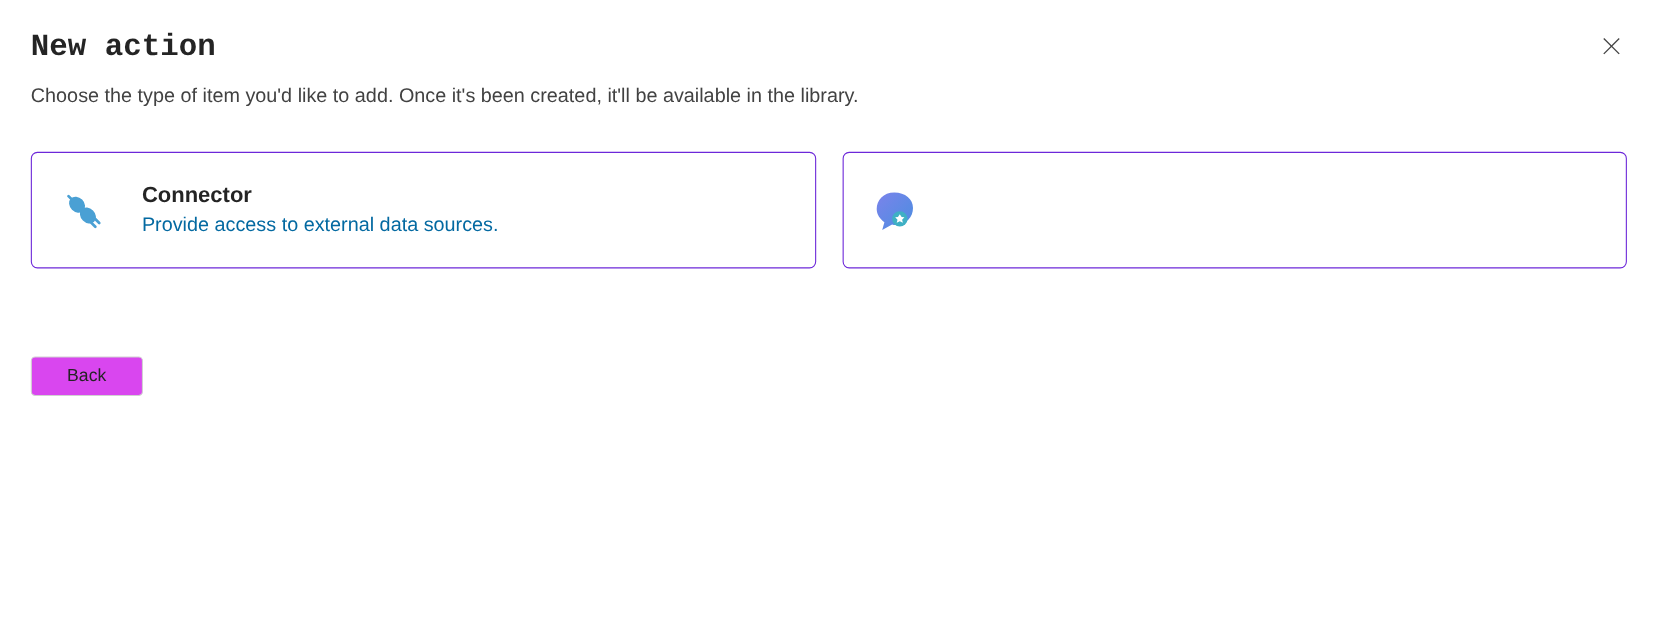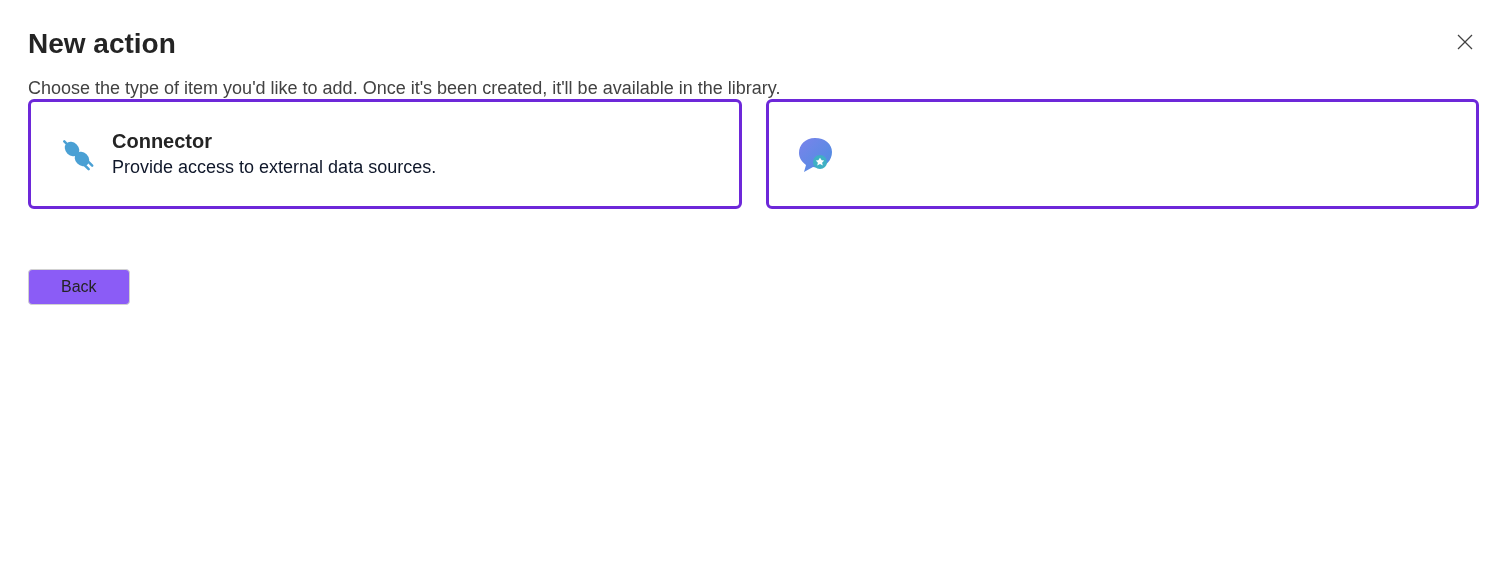--- a/index.html
+++ b/index.html
@@ -11,20 +11,21 @@
       font-family: "Segoe UI", -apple-system, BlinkMacSystemFont, sans-serif;
       background: #ffffff;
       color: #242424;
       padding: 28px;
       width: 1507px;
     }
     .header-row {
       display: flex;
       justify-content: space-between;
       align-items: flex-start;
+      font-family: Liberation Mono, monospace;
     }
     .page-title {
       font-size: 28px;
       font-weight: 600;
       color: #242424;
       margin-bottom: 18px;
     }
     .close-btn {
       background: none;
       border: none;
@@ -35,34 +36,35 @@
       align-items: center;
       justify-content: center;
     }
     .close-btn svg {
       width: 20px;
       height: 20px;
     }
     .subtitle {
       font-size: 18px;
       color: #424242;
+      margin-bottom: 40px;
     }
     .card-grid {
       display: grid;
       grid-template-columns: 1fr 1fr;
       gap: 24px;
       margin-bottom: 60px;
     }
     .card {
-      border: 3px solid #6d28d9;
+      border: 1px solid #6d28d9;
       border-radius: 6px;
       padding: 28px 24px;
       display: flex;
       align-items: center;
-      gap: 13px;
+      gap: 32px;
       cursor: pointer;
       background: #ffffff;
     }
     .card-icon {
       width: 44px;
       height: 44px;
       flex-shrink: 0;
       display: flex;
       align-items: center;
       justify-content: center;
@@ -77,41 +79,42 @@
       align-items: center;
       gap: 8px;
     }
     .card-title {
       font-size: 20px;
       font-weight: 600;
       color: #242424;
     }
     .card-desc {
       font-size: 18px;
-      color: #0f172a;
+      color: #0369a1;
     }
     .external-badge {
       width: 18px;
       height: 18px;
       display: inline-flex;
       align-items: center;
       justify-content: center;
     }
     .footer {
       display: flex;
     }
     .back-btn {
       border: 1px solid #d1d1d1;
-      background: #8b5cf6;
+      background: #d946ef;
       border-radius: 4px;
       padding: 8px 32px;
       font-size: 16px;
       font-family: inherit;
       cursor: pointer;
       color: #242424;
+      margin-top: 20px;
     }
   </style>
 </head>
 <body>
 
 <div class="header-row">
   <h1 class="page-title">New action</h1>
   <button class="close-btn">
     <span>
       <svg viewBox="0 0 20 20" fill="none" stroke="currentColor" stroke-width="1.2">

